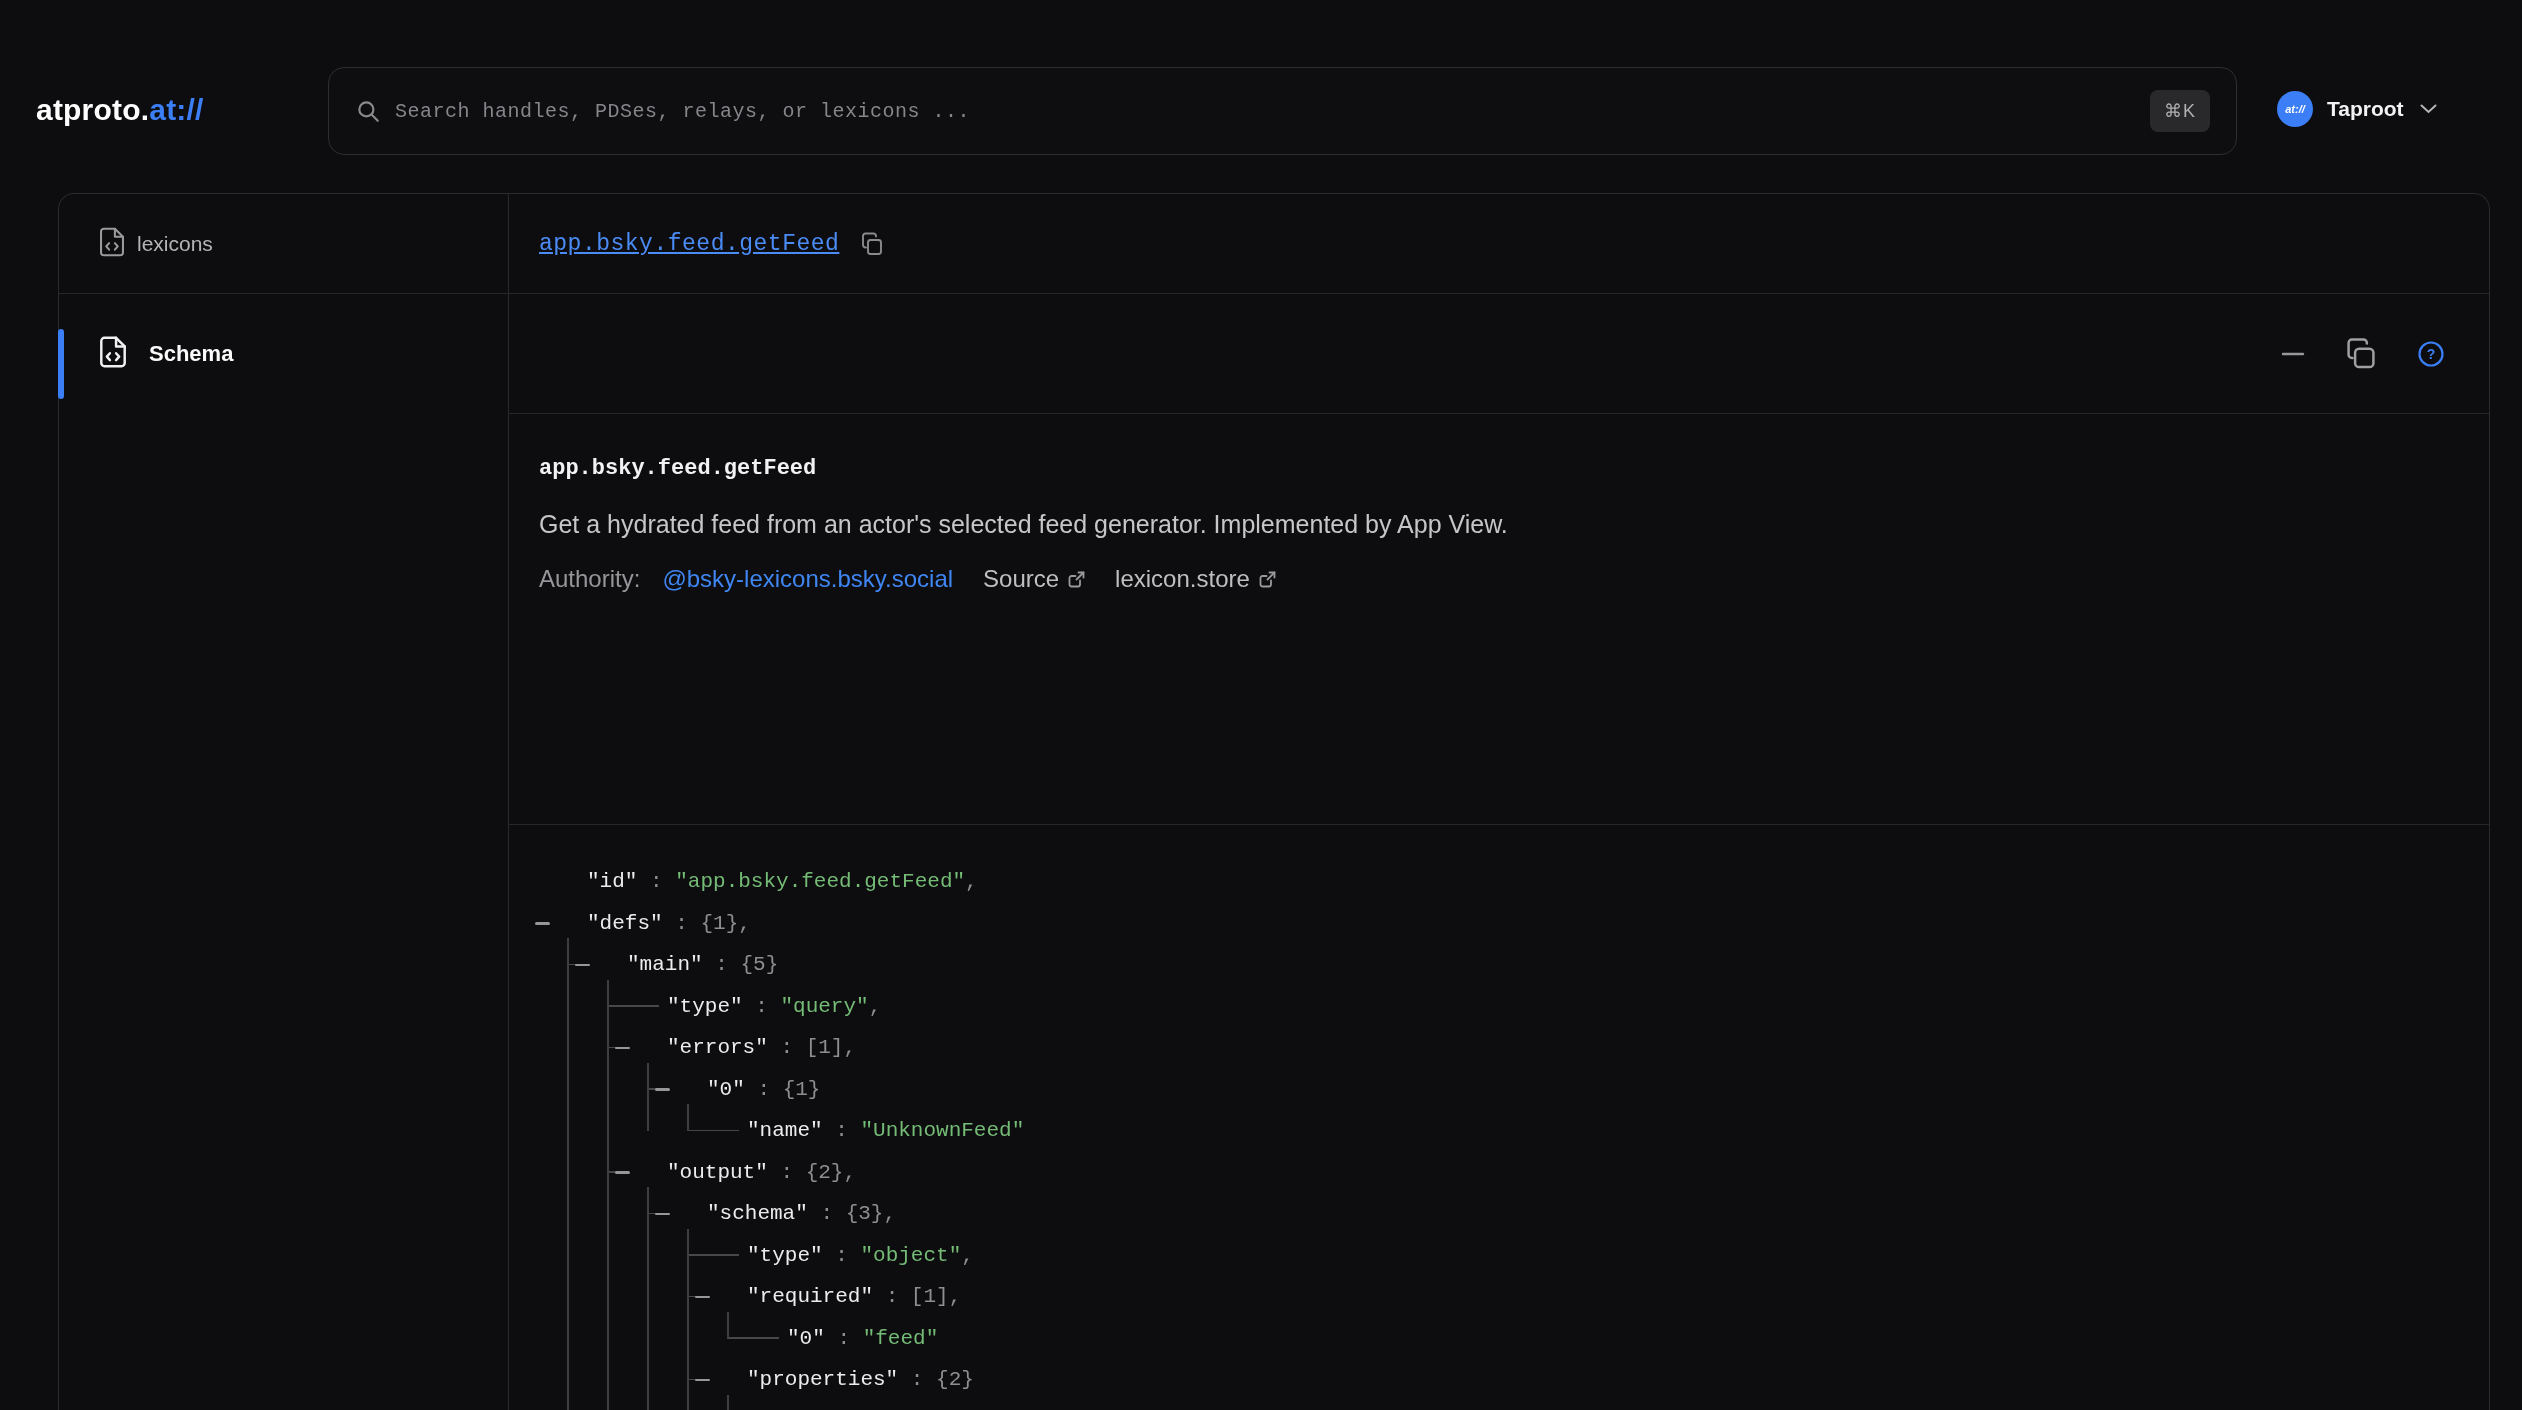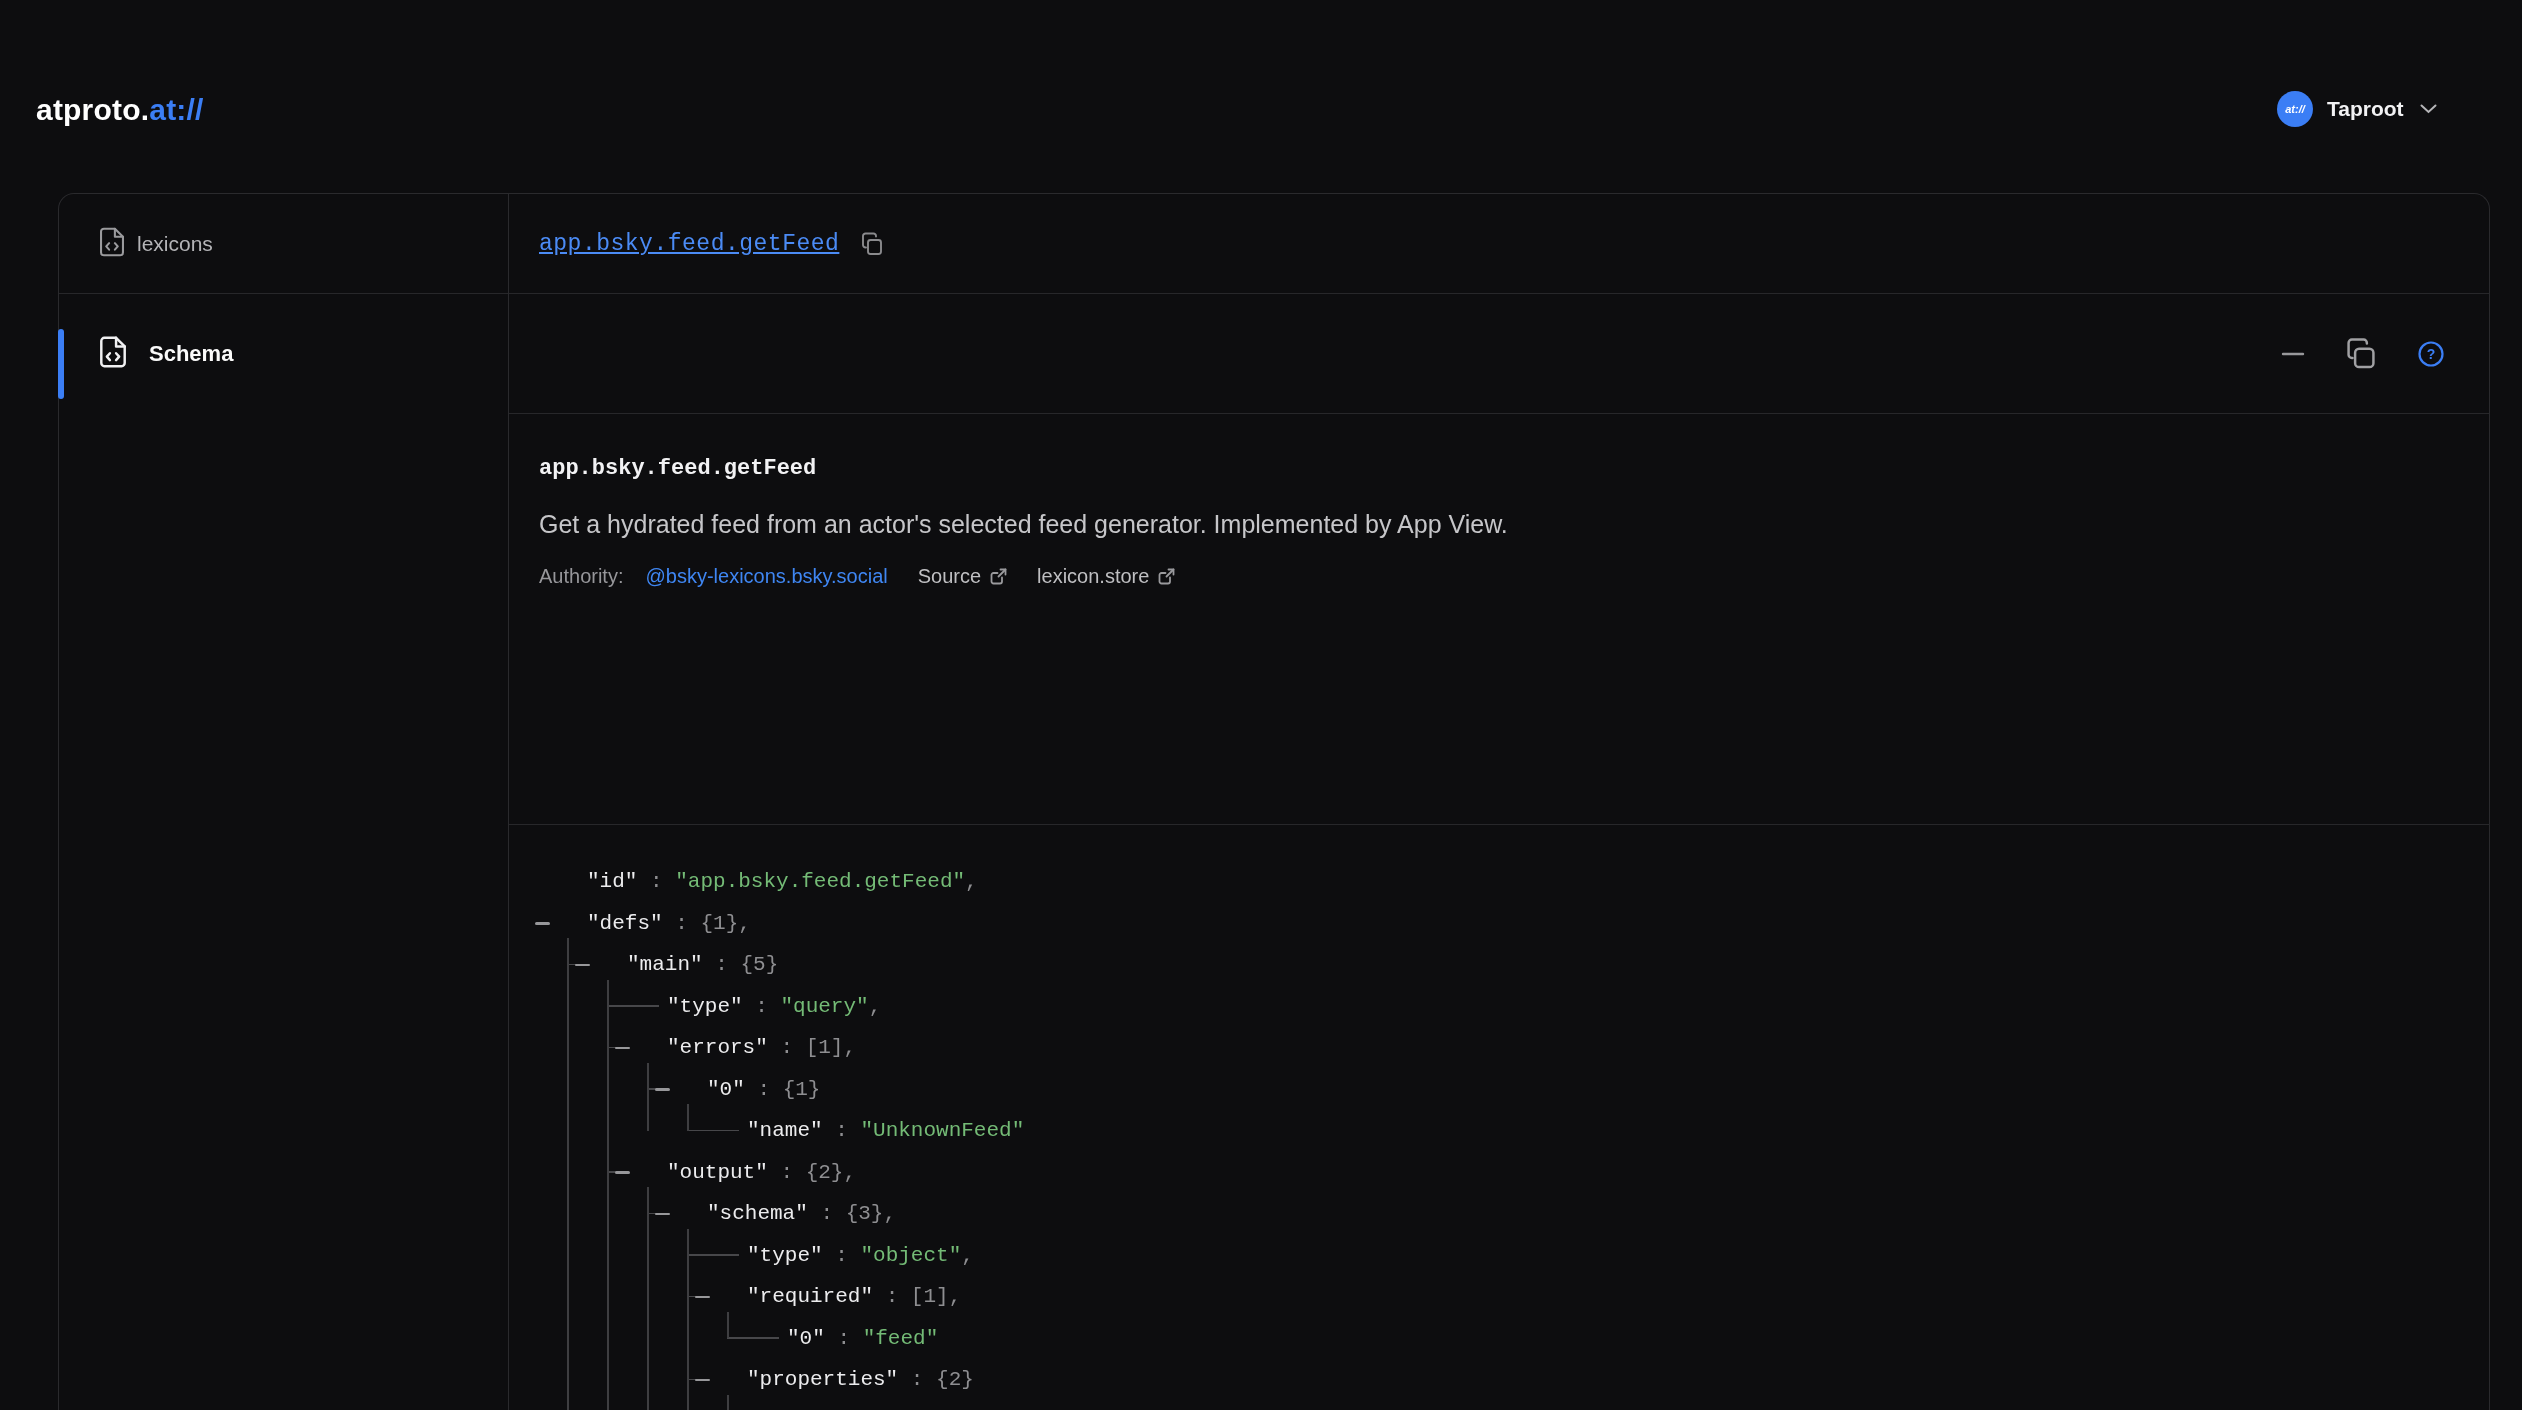--- a/index.html
+++ b/index.html
@@ -52,21 +52,21 @@
   .tabs{display:flex;align-items:center;height:65px;border:1px solid #2c2c2f;background:#0f0f11;
     border-radius:14px;padding:0 7px;gap:2px;}
   .tab{height:54px;border:none;background:transparent;color:#b2b2b5;font-size:20px;font-weight:500;
     padding:0 26px;border-radius:11px;cursor:pointer;font-family:"Liberation Sans",sans-serif;}
   .tab.active{background:var(--accent);color:#fff;font-weight:600;padding:0 30px;}
   .tools{margin-left:auto;display:flex;align-items:center;gap:40px;}
 
   .content{padding:30px 0 0 30px;position:relative;}
   .doc-title{font-size:22px;font-weight:700;color:#f2f2f4;margin-top:12px;}
   .doc-desc{font-size:25px;color:#c6c6c9;margin-top:29px;}
-  .authority{display:flex;align-items:center;margin-top:26px;font-size:20px;gap:30px;}
+  .authority{display:flex;align-items:center;margin-top:26px;font-size:24px;gap:30px;}
   .auth-inner{display:flex;align-items:center;gap:22px;}
   .auth-label{color:#96969a;}
   .auth-link{color:#3f86f2;text-decoration:none;}
   .ext{display:inline-flex;align-items:center;gap:9px;color:#bfbfc2;text-decoration:none;}
 
   .tree-wrap{position:absolute;left:0;top:410px;width:1981px;height:890px;border-top:1px solid var(--divider);}
   .tree{position:relative;width:100%;height:100%;padding-top:36px;font-size:21px;color:var(--gray);}
   .trow{position:relative;height:41.5px;display:flex;align-items:center;white-space:pre;}
   .trow .k{color:var(--key);}
   .trow .v-str{color:var(--green);}
@@ -76,20 +76,30 @@
   .tconn{position:absolute;height:1.5px;background:var(--conn);}
   .tdash{position:absolute;height:2.5px;width:15px;border-radius:2px;background:var(--dash);cursor:pointer;}
 </style>
 </head>
 <body>
 
 <div class="canvas">
 
   <div class="logo"><span class="p1">atproto.</span><span class="p2">at://</span></div>
 
+  <div class="searchbar">
+    <span class="search-icon">
+      <svg width="26" height="26" viewBox="0 0 24 24" fill="none" stroke="#8a8a8d" stroke-width="2" stroke-linecap="round">
+          <circle cx="10.5" cy="10.5" r="6.5"></circle>
+          <line x1="15.5" y1="15.5" x2="21" y2="21"></line>
+        </svg>
+    </span>
+    <input class="search-input mono" type="text" placeholder="Search handles, PDSes, relays, or lexicons ..." style="">
+    <span class="kbd">⌘K</span>
+  </div>
 
   <div class="profile">
     <span class="avatar">at://</span>
     <span class="profile-name">Taproot</span>
     <span class="chev">
       <svg width="17" height="10" viewBox="0 0 17 10" fill="none" stroke="#b5b5b8" stroke-width="2" stroke-linecap="round">
           <polyline points="1.5,1.5 8.5,8 15.5,1.5"></polyline>
         </svg>
     </span>
   </div>

